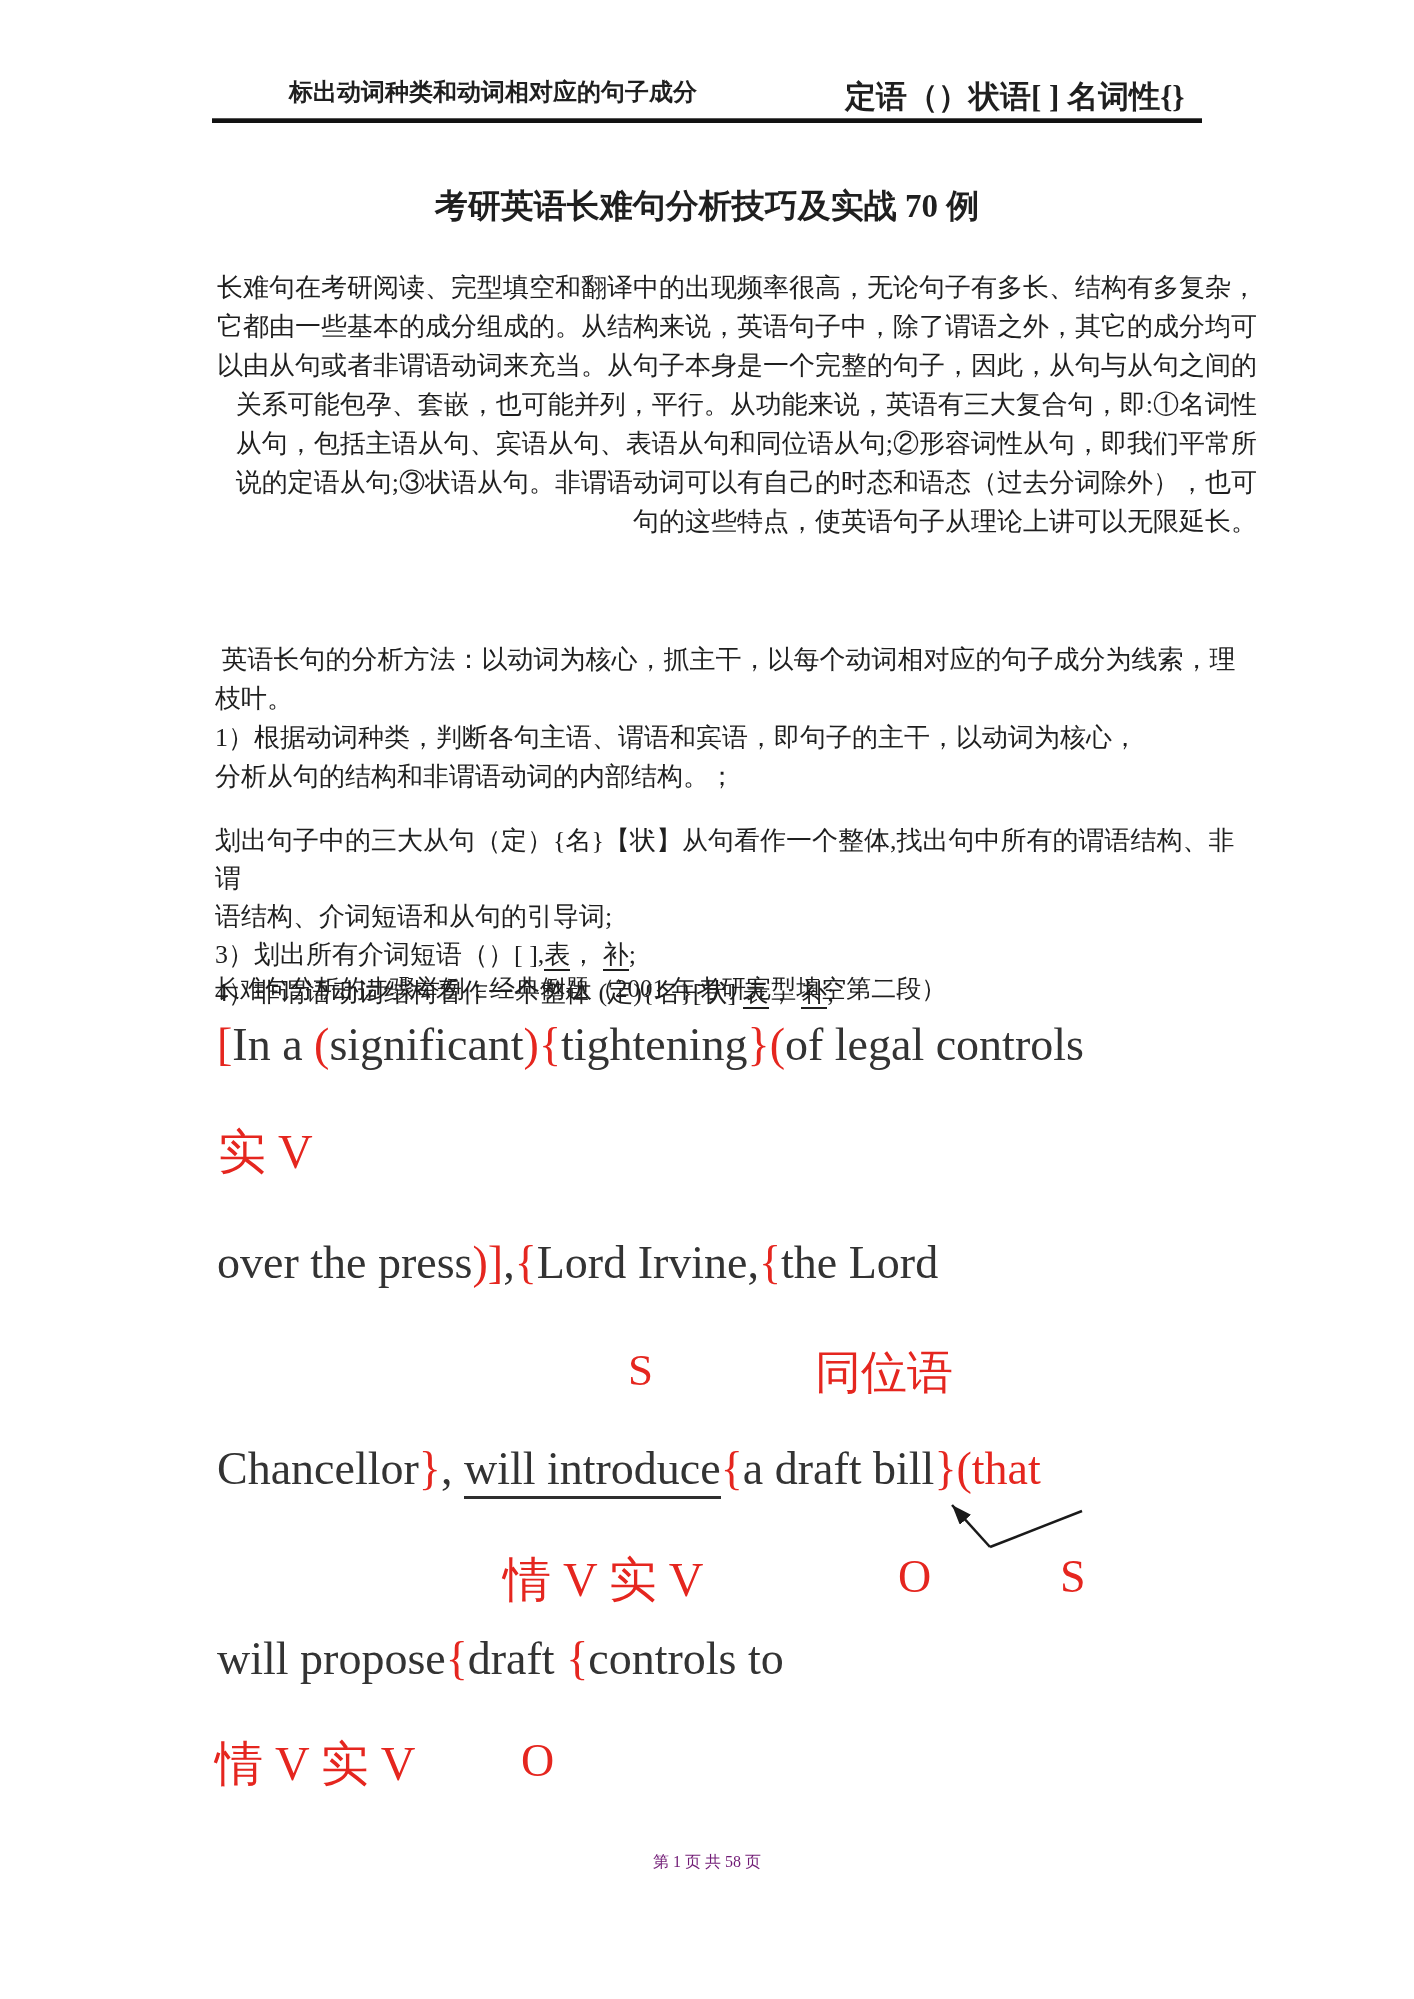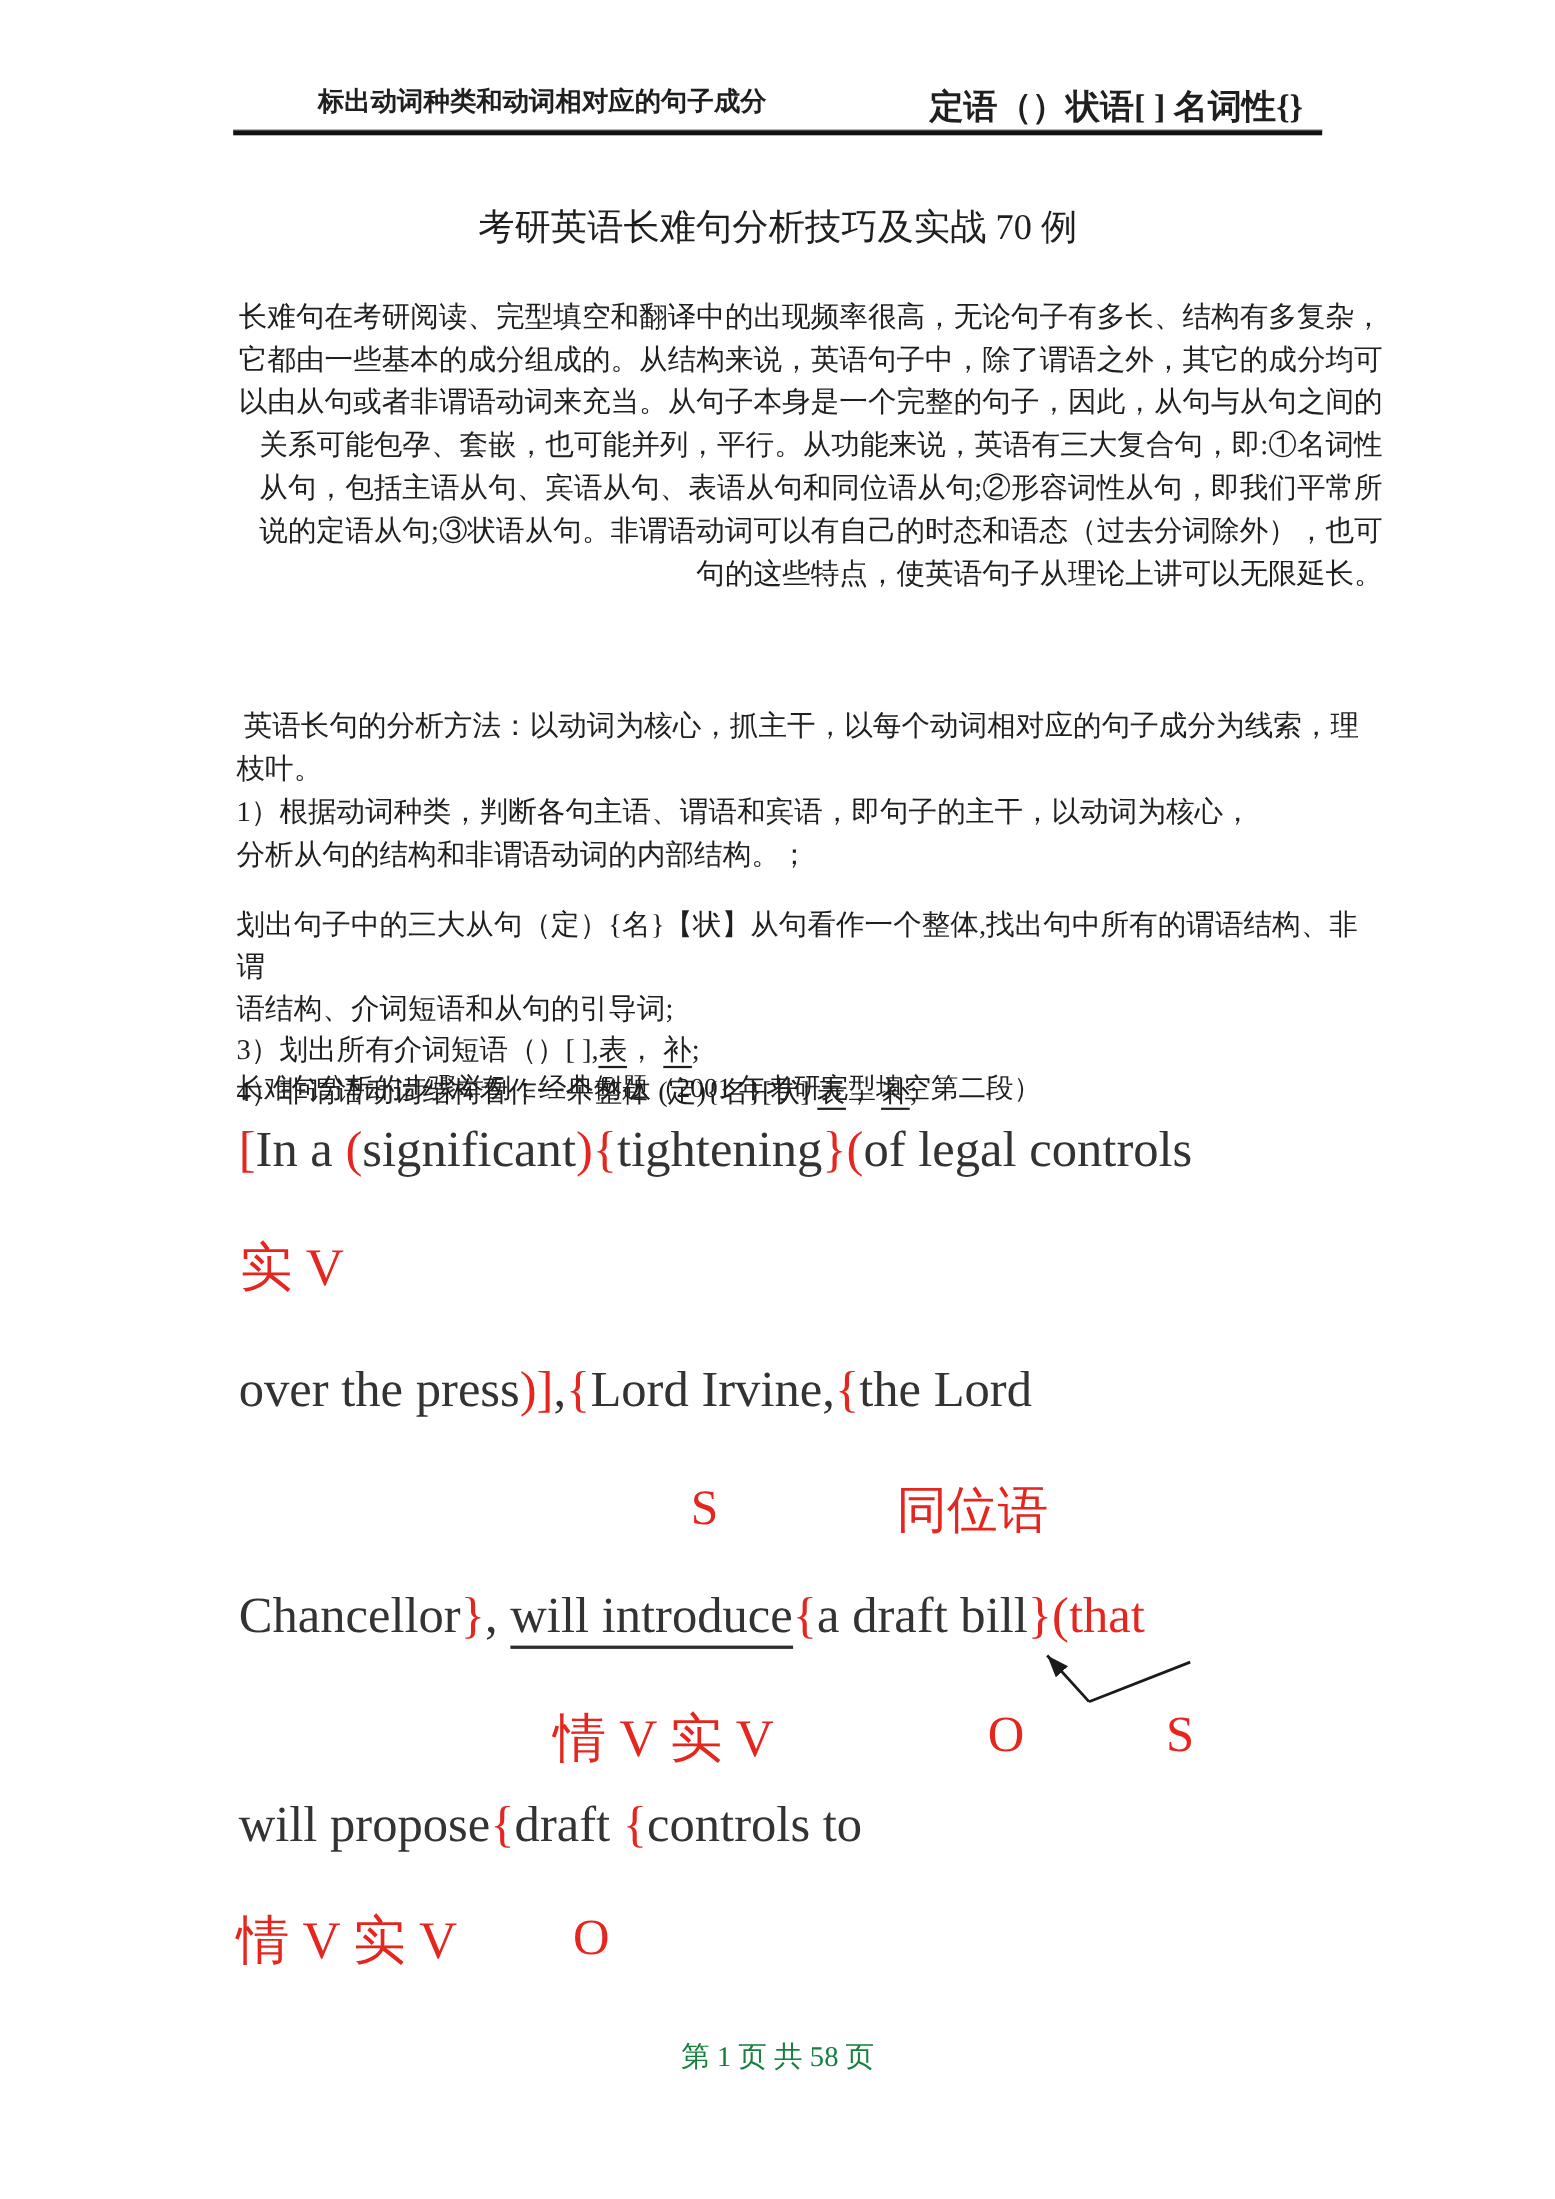--- a/index.html
+++ b/index.html
@@ -7,21 +7,21 @@
     position:relative;
     width:1414px;height:1999px;
     background:#ffffff;
     font-family:"Liberation Serif","DejaVu Serif",serif;
     color:#1f1f1f;
     overflow:hidden;
   }
   .hdr-left{position:absolute;left:289px;top:76px;font-size:24px;font-weight:bold;white-space:pre;}
   .hdr-right{position:absolute;left:845px;top:76px;font-size:31px;font-weight:bold;white-space:pre;}
   .hdr-rule{position:absolute;left:212px;top:118px;width:990px;height:4px;background:#121212;border-top:1px solid #555;}
-  .doc-title{position:absolute;left:0;top:184px;width:1414px;text-align:center;font-size:33px;font-weight:normal;white-space:pre;}
+  .doc-title{position:absolute;left:0;top:184px;width:1414px;text-align:center;font-size:33px;font-weight:bold;white-space:pre;}
   .para{position:absolute;left:215px;width:1042px;font-size:26px;}
   .para .tline{line-height:39px;white-space:pre-wrap;}
   #para-intro{top:268px;text-align:right;}
   #block-method{top:640px;}
   #block-steps{top:822px;}
   #block-steps .tline{line-height:38px;}
   .caption{position:absolute;left:215px;top:972px;font-size:25px;white-space:pre;}
   .bigline{position:absolute;left:217px;font-size:46px;color:#333333;white-space:pre;letter-spacing:0px;}
   .seg-red{color:var(--accent-red,#e5261f);}
   .seg-ul{border-bottom:3px solid #2e2e2e;padding-bottom:2px;}
@@ -33,21 +33,21 @@
   .red-label{position:absolute;color:var(--accent-red,#e5261f);white-space:pre;font-size:48px;}
   #label-shiv{left:218px;top:1120px;}
   #label-s1{left:628px;top:1344px;font-size:45px;}
   #label-twy{left:815px;top:1342px;font-size:46px;}
   #label-verbs1{left:503px;top:1548px;}
   #label-o1{left:898px;top:1550px;font-size:46px;}
   #label-s2{left:1060px;top:1550px;font-size:46px;}
   #label-verbs2{left:215px;top:1732px;}
   #label-o2{left:521px;top:1734px;font-size:46px;}
   .arrow-svg{position:absolute;left:928px;top:1494px;width:170px;height:60px;}
-  .footer{position:absolute;left:0;top:1852px;width:1414px;text-align:center;font-size:26px;color:#15803d;white-space:pre;}
+  .footer{position:absolute;left:0;top:1852px;width:1414px;text-align:center;font-size:16px;color:#701a75;white-space:pre;}
 </style>
 </head>
 <body>
 
 <div class="page">
 
   <div class="hdr-left">标出动词种类和动词相对应的句子成分</div>
   <div class="hdr-right">定语（）状语[ ] 名词性{}</div>
   <div class="hdr-rule"></div>
 

